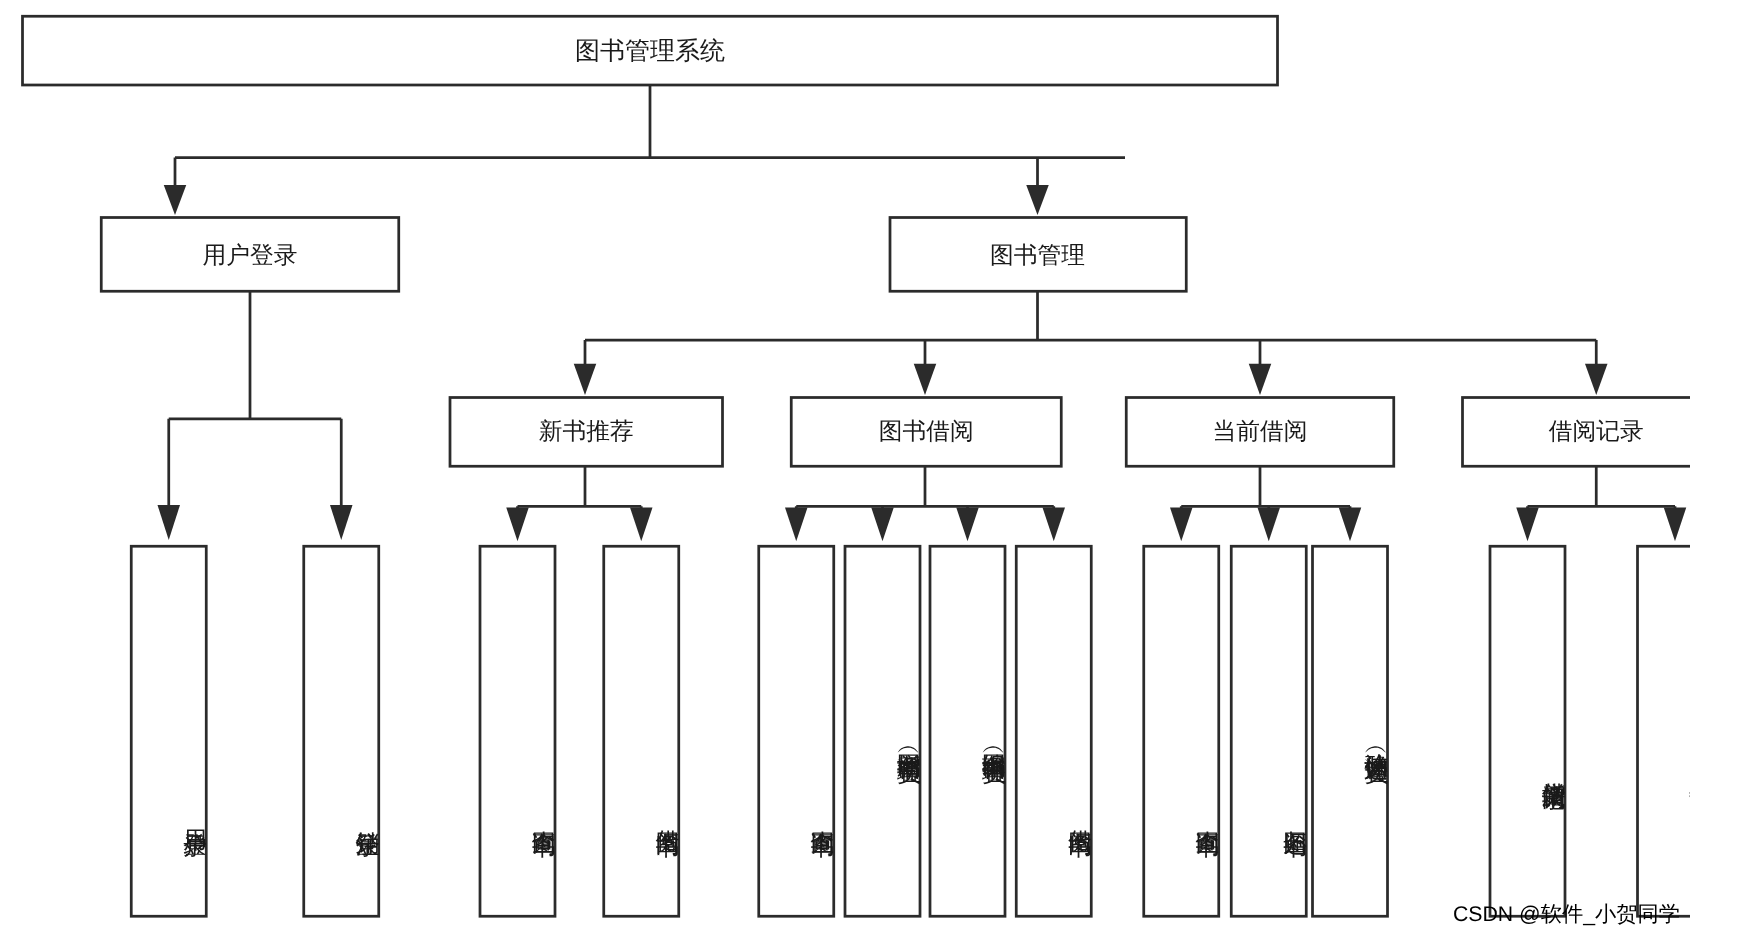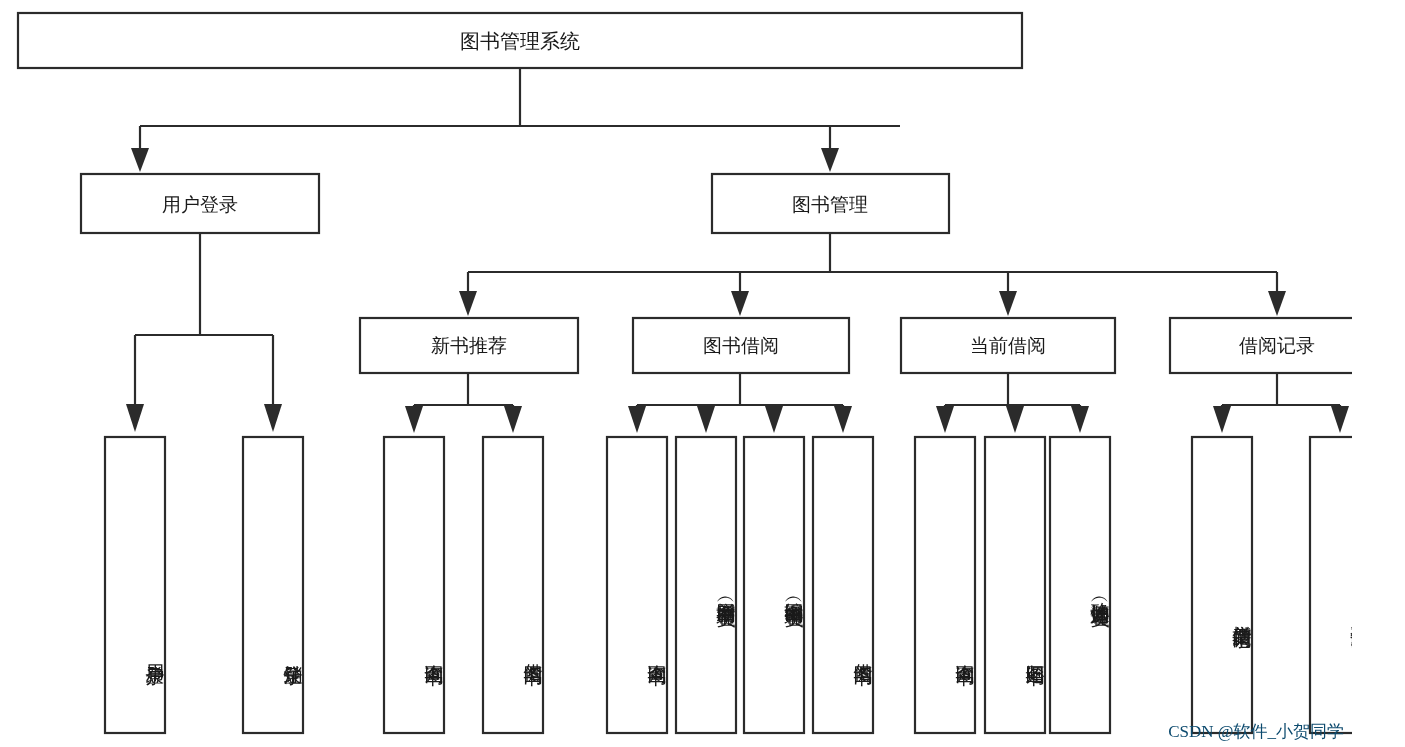--- a/index.html
+++ b/index.html
@@ -70,23 +70,23 @@
     letter-spacing: 1px;
     pointer-events: none;
     display: flex;
     align-items: flex-start;
     justify-content: center;
   }
   .watermark {
     position: absolute;
     right: 8px;
     bottom: 4px;
-    font-family: Liberation Serif, serif;
+    font-family: Liberation Sans, sans-serif;
     font-size: 17px;
-    color: #0c4a6e;
+    color: #000000;
     white-space: nowrap;
     pointer-events: none;
   }
 </style>
 </head>
 <body>
 
 <div id="diagram-root">
 
   <svg class="diagram-canvas" viewBox="0 0 1405 747" xmlns="http://www.w3.org/2000/svg">

